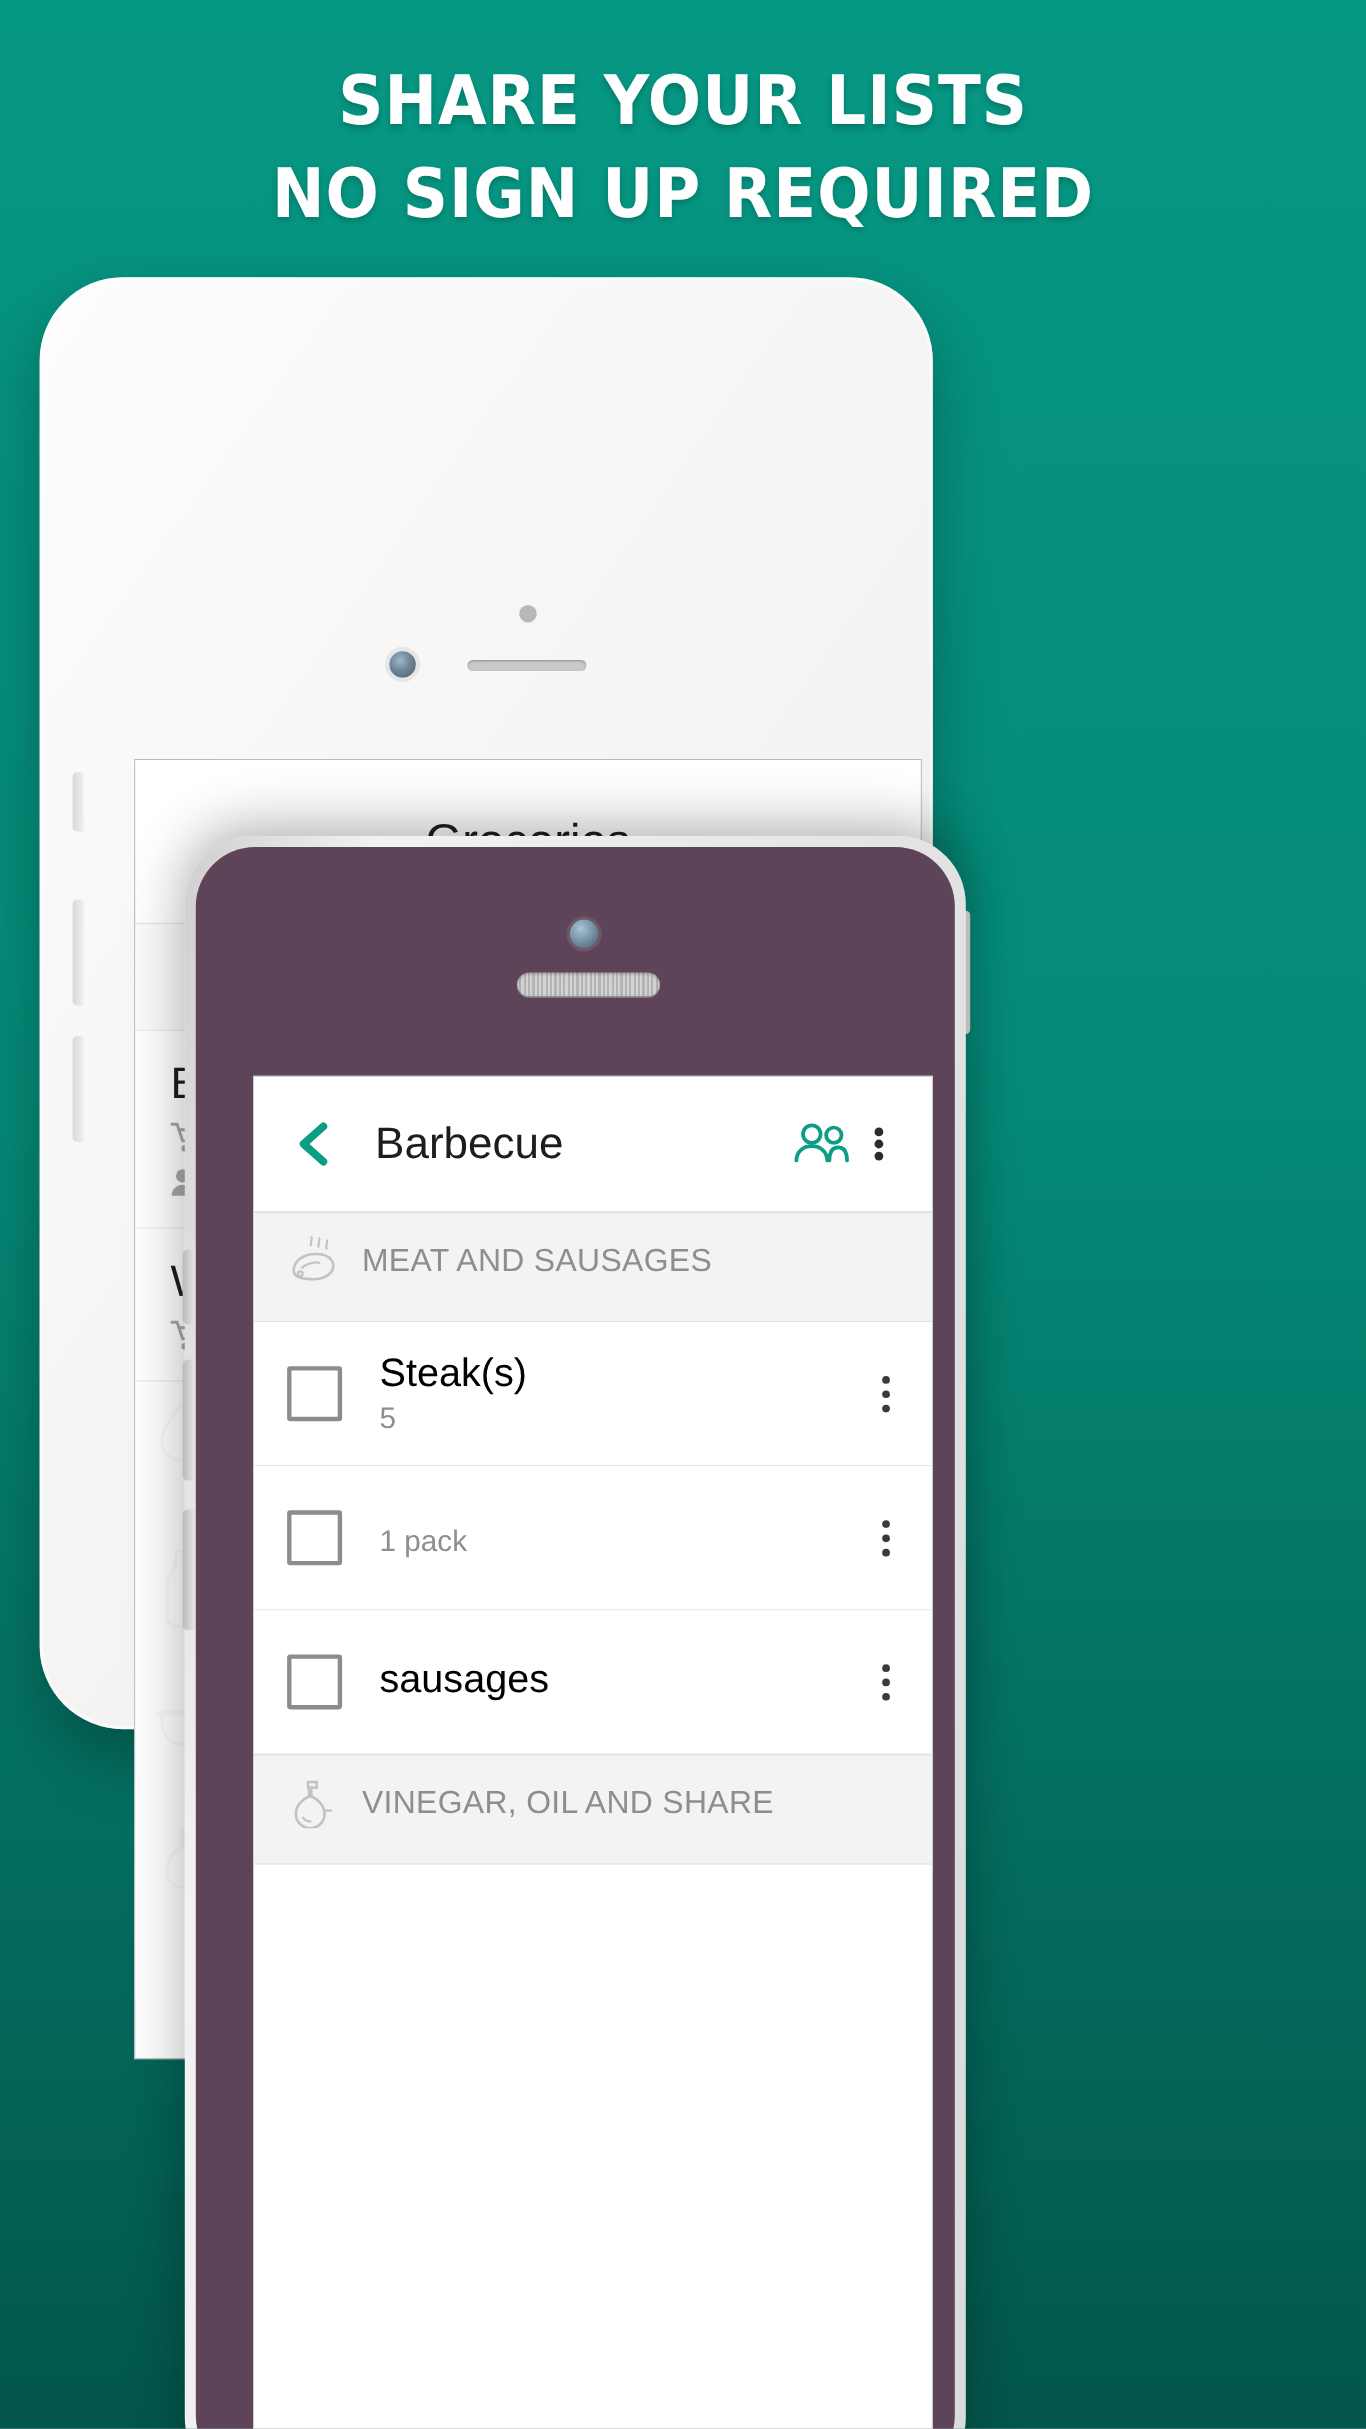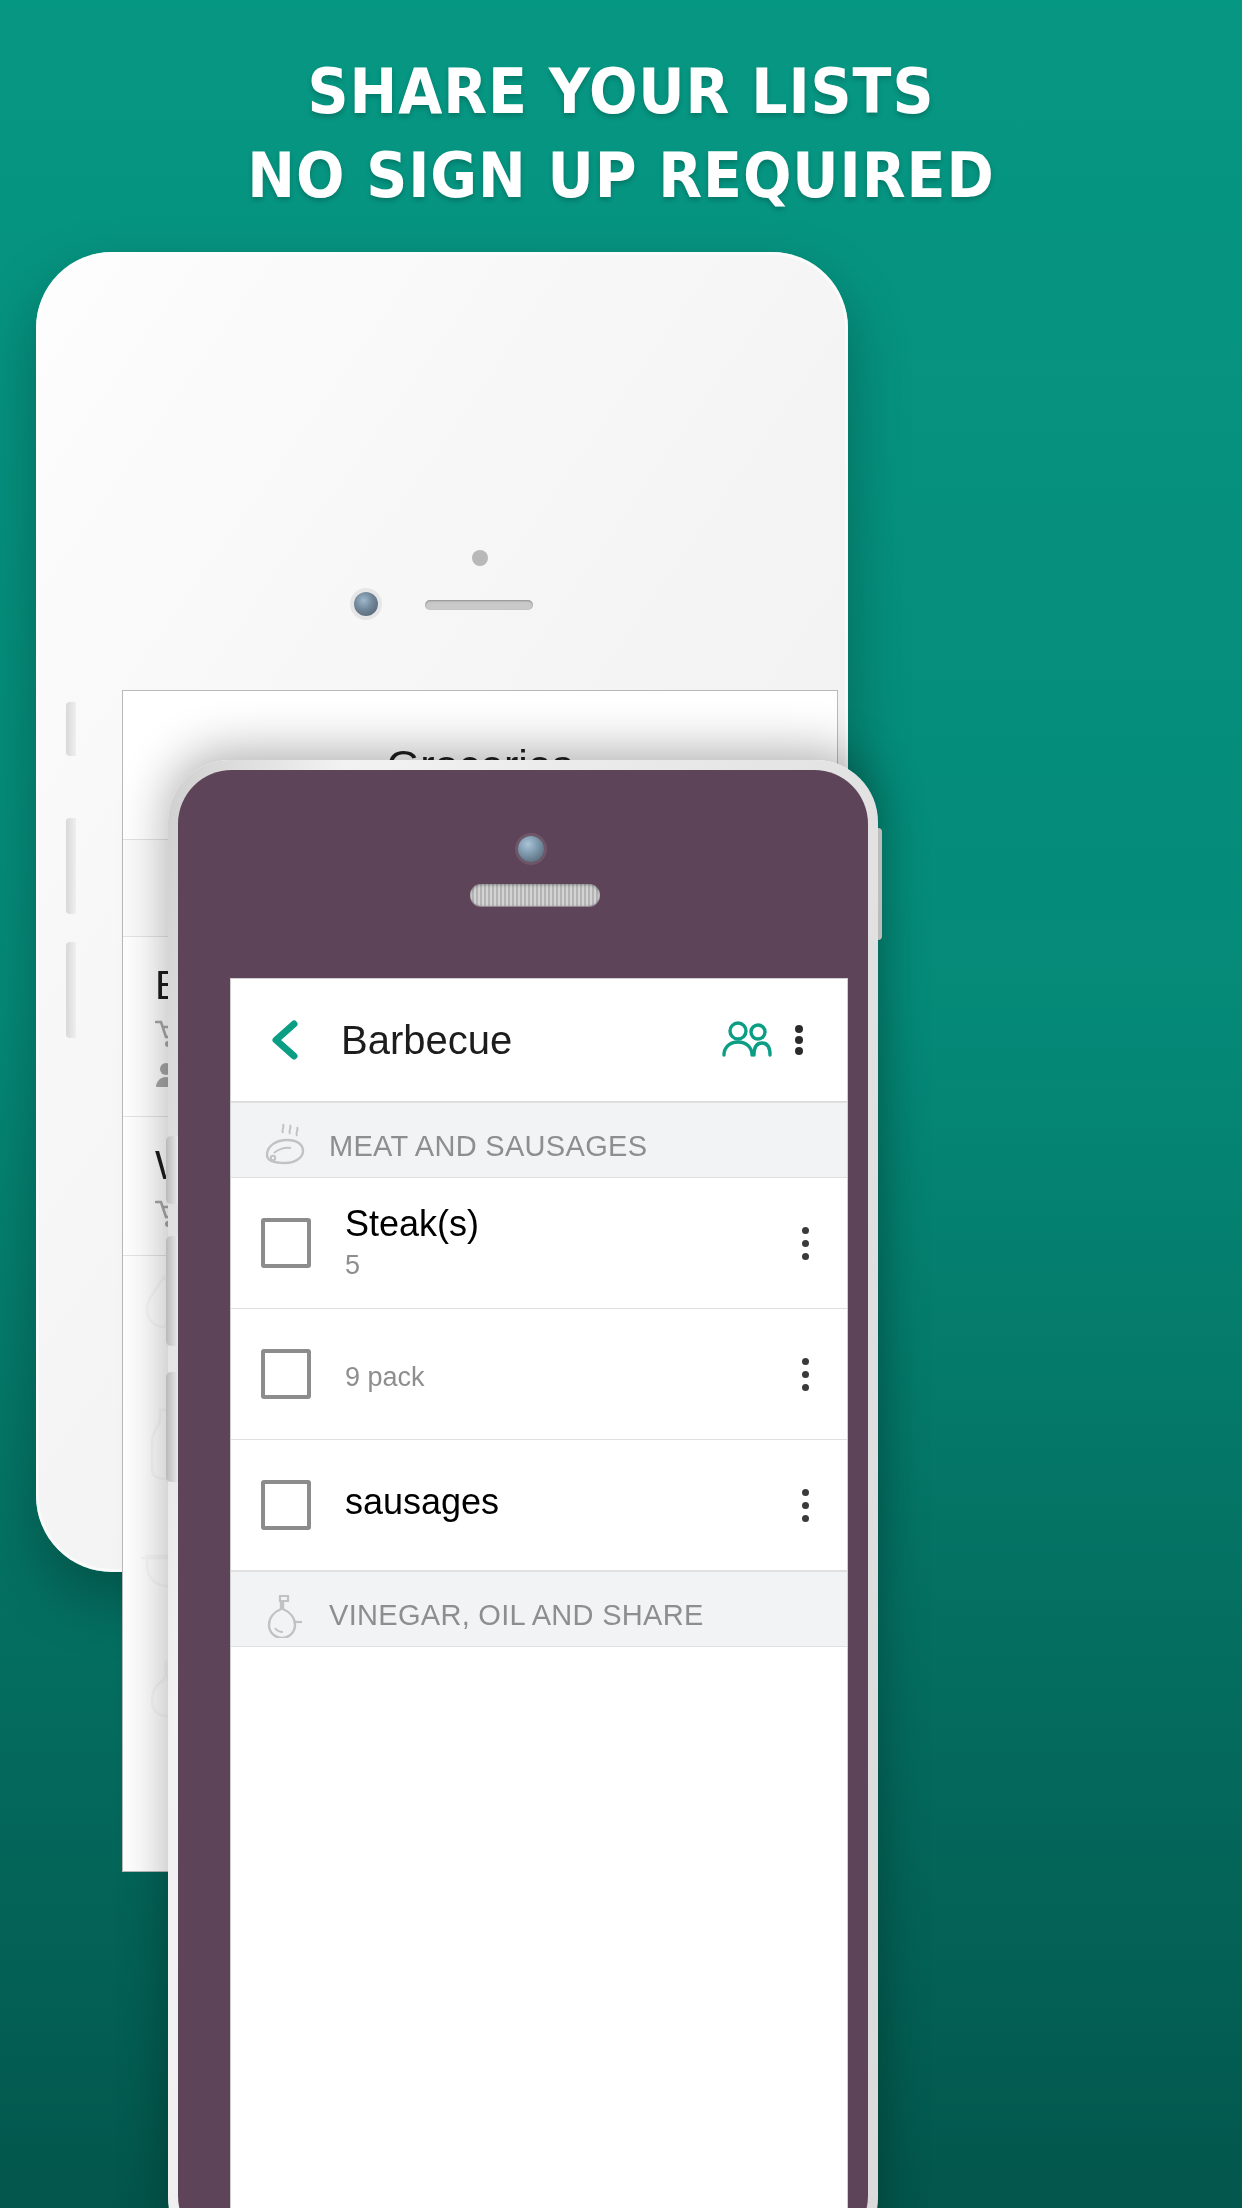--- a/index.html
+++ b/index.html
@@ -117,21 +117,21 @@
     height:122px;display:flex;align-items:center;padding:0 26px;
     background:#ffffff;border-bottom:1px solid #dcdcdc;
   }
   .pf-back{width:58px;height:58px;display:flex;align-items:center;justify-content:center;}
   .pf-title{flex:1;font-size:40px;color:#1d1d1d;margin-left:26px;}
   .pf-action{width:60px;height:60px;display:flex;align-items:center;justify-content:center;}
   .pf-action.dots{width:44px;}
   .dot{width:8px;height:8px;border-radius:50%;background:#2b2b2b;margin:3px auto;}
 
   .pf-section{
-    display:flex;align-items:center;gap:22px;padding:20px 0 8px 30px;
+    display:flex;align-items:center;gap:22px;padding:20px 0 32px 30px;
     background:#f2f3f4;border-top:1px solid #e0e0e0;border-bottom:1px solid #e0e0e0;
   }
   .pf-section-label{font-size:29px;color:#8e8e8e;letter-spacing:.3px;white-space:nowrap;}
   .pf-sec-icon{width:46px;height:46px;flex:0 0 46px;opacity:.55;}
 
   .pf-row{
     display:flex;align-items:center;padding:22px 22px 22px 30px;
     background:#fff;border-bottom:1px solid #e0e0e0;min-height:86px;
   }
   .pf-check{
@@ -314,21 +314,21 @@
         <div class="pf-row-menu">
           <div class="d"></div>
           <div class="d"></div>
           <div class="d"></div>
         </div>
       </div>
 
       <div class="pf-row">
         <div class="pf-check"></div>
         <div class="pf-row-text">
-          <div class="pf-row-sub">9 pack</div>
+          <div class="pf-row-sub">1 pack</div>
         </div>
         <div class="pf-row-menu">
           <div class="d"></div>
           <div class="d"></div>
           <div class="d"></div>
         </div>
       </div>
 
 
       <div class="pf-row">

